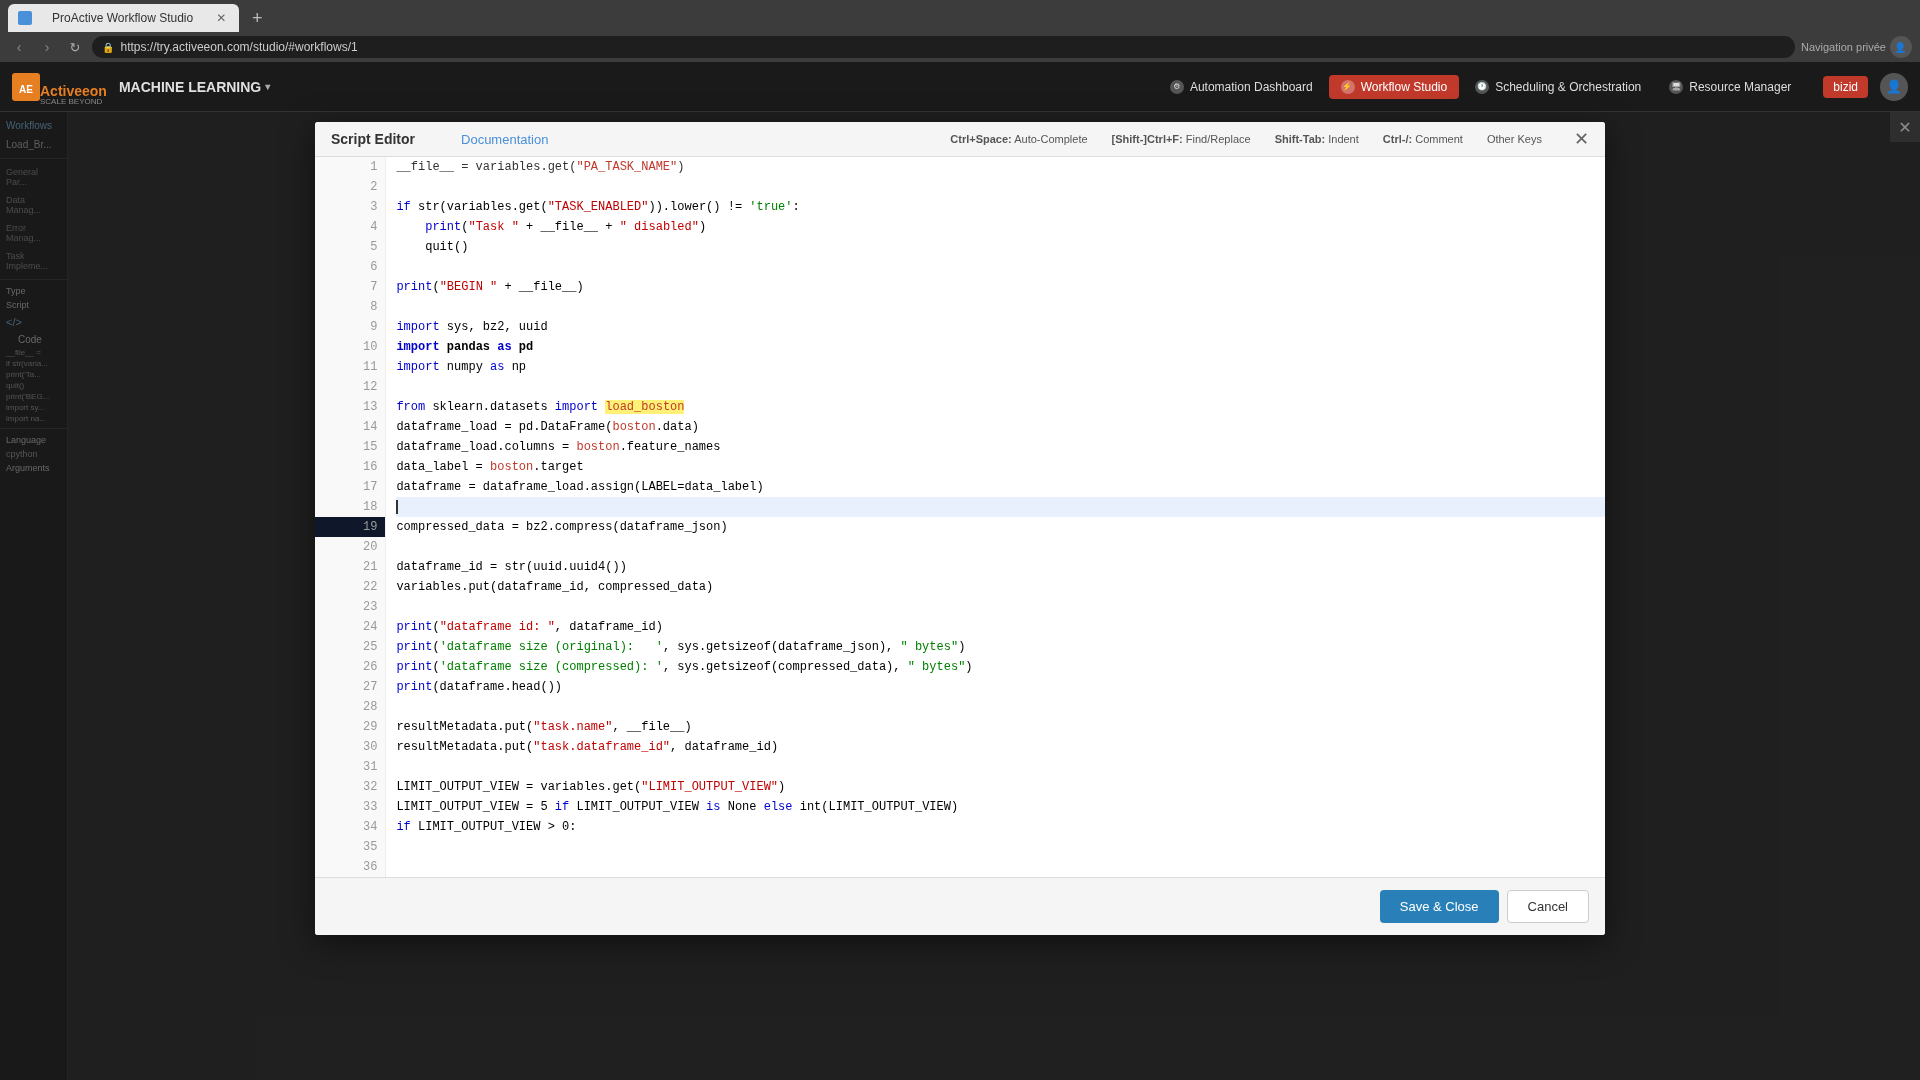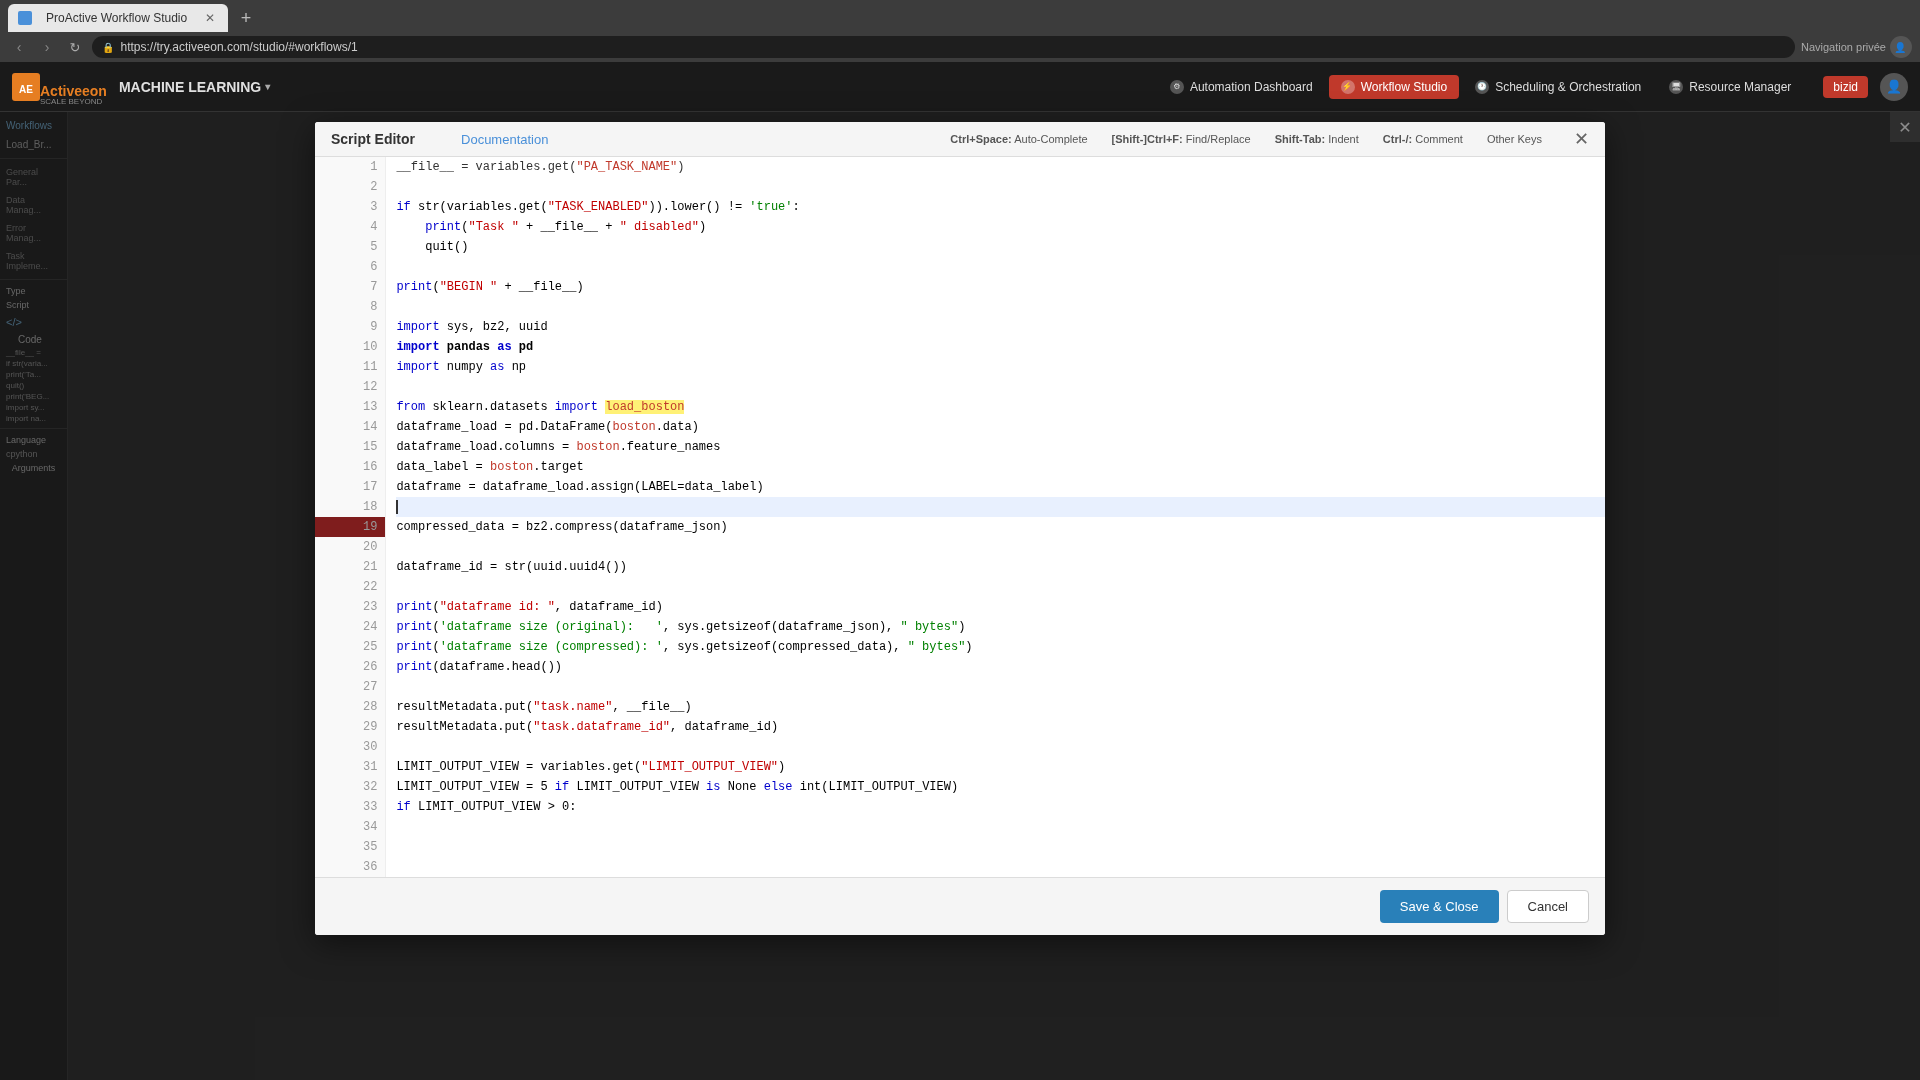--- a/index.html
+++ b/index.html
@@ -4,21 +4,21 @@
   <style>
     * { margin: 0; padding: 0; box-sizing: border-box; }
     body { font-family: Arial, sans-serif; background: #3a3a3a; width: 1920px; height: 1080px; overflow: hidden; position: relative; }
   </style>
 </head>
 <body>
 
 <div>
 
   <div style="background:#3c3c3c; height:32px; display:flex; align-items:flex-end; padding-left:8px;">
-    <div style="background:#e8e8e8; border-radius:6px 6px 0 0; height:28px; display:flex; align-items:center; padding:0 10px; gap:14px; font-size:12px; color:#333; min-width:220px;">
+    <div style="background:#e8e8e8; border-radius:6px 6px 0 0; height:28px; display:flex; align-items:center; padding:0 10px; gap:20px; font-size:12px; color:#333; min-width:220px;">
       <span style="width:14px; height:14px; background:#4a90d9; border-radius:2px; display:inline-block; flex-shrink:0;"></span>
       <span style="font-size:12px; color:#333; flex:1;">ProActive Workflow Studio</span>
       <span style="width:16px; height:16px; display:flex; align-items:center; justify-content:center; border-radius:50%; font-size:12px; color:#666; cursor:pointer;">✕</span>
     </div>
     <div style="width:28px; height:28px; display:flex; align-items:center; justify-content:center; color:#bbb; font-size:18px; cursor:pointer; margin-left:4px;">+</div>
   </div>
 
   <div style="background:#3c3c3c; height:30px; display:flex; align-items:center; padding:0 8px; gap:6px;">
     <div style="width:22px; height:22px; display:flex; align-items:center; justify-content:center; color:#888; font-size:14px; cursor:pointer;">‹</div>
     <div style="width:22px; height:22px; display:flex; align-items:center; justify-content:center; color:#888; font-size:14px; cursor:pointer;">›</div>
@@ -117,21 +117,21 @@
     <div style="padding:1px 6px; color:#999; font-size:8px; overflow:hidden; white-space:nowrap;">print('BEG...</div>
     <div style="padding:1px 6px; color:#999; font-size:8px; overflow:hidden; white-space:nowrap;">import sy...</div>
     <div style="padding:1px 6px; color:#999; font-size:8px; overflow:hidden; white-space:nowrap;">import na...</div>
     <div style="border-top:1px solid #444; margin:4px 0;"></div>
     <div style="padding:2px 6px; color:#bbb; font-size:9px;">
       <span>Language</span>
     </div>
     <div style="padding:2px 6px; color:#999; font-size:9px;">
       <span>cpython</span>
     </div>
-    <div style="padding:2px 6px; color:#bbb; font-size:9px;text-align:center;">
+    <div style="padding:2px 6px; color:#bbb; font-size:9px;">
       <span>Arguments</span>
     </div>
   </div>
 
   <div style="position:absolute; top:0; right:0; width:30px; height:30px; background:#555; display:flex; align-items:center; justify-content:center; color:white; font-size:16px; cursor:pointer; z-index:50;">✕</div>
 
   <div style="position:absolute; top:0; left:0; right:0; bottom:0; background:rgba(0,0,0,0.45); display:flex; align-items:flex-start; justify-content:center; padding-top:10px; z-index:100;">
     <div style="background:white; width:1290px; border-radius:3px; box-shadow:0 8px 32px rgba(0,0,0,0.5); display:flex; flex-direction:column; max-height:860px;">
 
       <div style="background:#f5f5f5; padding:8px 16px; border-bottom:1px solid #ddd; display:flex; align-items:center; gap:16px; border-radius:3px 3px 0 0; flex-shrink:0;">
@@ -163,21 +163,21 @@
           <span style="padding:0 8px; line-height:20px; height:20px; display:block;">9</span>
           <span style="padding:0 8px; line-height:20px; height:20px; display:block;margin-left:40px;">10</span>
           <span style="padding:0 8px; line-height:20px; height:20px; display:block;">11</span>
           <span style="padding:0 8px; line-height:20px; height:20px; display:block;">12</span>
           <span style="padding:0 8px; line-height:20px; height:20px; display:block;">13</span>
           <span style="padding:0 8px; line-height:20px; height:20px; display:block;">14</span>
           <span style="padding:0 8px; line-height:20px; height:20px; display:block;">15</span>
           <span style="padding:0 8px; line-height:20px; height:20px; display:block;">16</span>
           <span style="padding:0 8px; line-height:20px; height:20px; display:block;">17</span>
           <span style="padding:0 8px; line-height:20px; height:20px; display:block;">18</span>
-          <span style="padding:0 8px; line-height:20px; height:20px; display:block; background:#7f1d1d;">19</span>
+          <span style="padding:0 8px; line-height:20px; height:20px; display:block; background:#0f172a;">19</span>
           <span style="padding:0 8px; line-height:20px; height:20px; display:block;">20</span>
           <span style="padding:0 8px; line-height:20px; height:20px; display:block;">21</span>
           <span style="padding:0 8px; line-height:20px; height:20px; display:block;">22</span>
           <span style="padding:0 8px; line-height:20px; height:20px; display:block;">23</span>
           <span style="padding:0 8px; line-height:20px; height:20px; display:block;">24</span>
           <span style="padding:0 8px; line-height:20px; height:20px; display:block;">25</span>
           <span style="padding:0 8px; line-height:20px; height:20px; display:block;">26</span>
           <span style="padding:0 8px; line-height:20px; height:20px; display:block;">27</span>
           <span style="padding:0 8px; line-height:20px; height:20px; display:block;">28</span>
           <span style="padding:0 8px; line-height:20px; height:20px; display:block;">29</span>
@@ -229,20 +229,21 @@
 
           <div style="line-height:20px; height:20px; white-space:pre; background:#e8f0fe; font-family:'Courier New',monospace; font-size:12px;"><span style="border-left:2px solid #333;">&nbsp;</span></div>
 
 
           <div style="line-height:20px; height:20px; white-space:pre; font-family:'Courier New',monospace; font-size:12px;">compressed_data = bz2.compress(dataframe_json)</div>
 
           <div style="line-height:20px; height:20px; white-space:pre;">&nbsp;</div>
 
           <div style="line-height:20px; height:20px; white-space:pre; font-family:'Courier New',monospace; font-size:12px;">dataframe_id = str(uuid.uuid4())</div>
 
+          <div style="line-height:20px; height:20px; white-space:pre; font-family:'Courier New',monospace; font-size:12px;">variables.put(dataframe_id, compressed_data)</div>
 
           <div style="line-height:20px; height:20px; white-space:pre;">&nbsp;</div>
 
           <div style="line-height:20px; height:20px; white-space:pre; font-family:'Courier New',monospace; font-size:12px;"><span style="color:#0000cc;">print</span>(<span style="color:#c00000;">"dataframe id: "</span>, dataframe_id)</div>
 
           <div style="line-height:20px; height:20px; white-space:pre; font-family:'Courier New',monospace; font-size:12px;"><span style="color:#0000cc;">print</span>(<span style="color:#008000;">'dataframe size (original):   '</span>, sys.getsizeof(dataframe_json), <span style="color:#008000;">" bytes"</span>)</div>
 
           <div style="line-height:20px; height:20px; white-space:pre; font-family:'Courier New',monospace; font-size:12px;"><span style="color:#0000cc;">print</span>(<span style="color:#008000;">'dataframe size (compressed): '</span>, sys.getsizeof(compressed_data), <span style="color:#008000;">" bytes"</span>)</div>
 
           <div style="line-height:20px; height:20px; white-space:pre; font-family:'Courier New',monospace; font-size:12px;"><span style="color:#0000cc;">print</span>(dataframe.head())</div>

